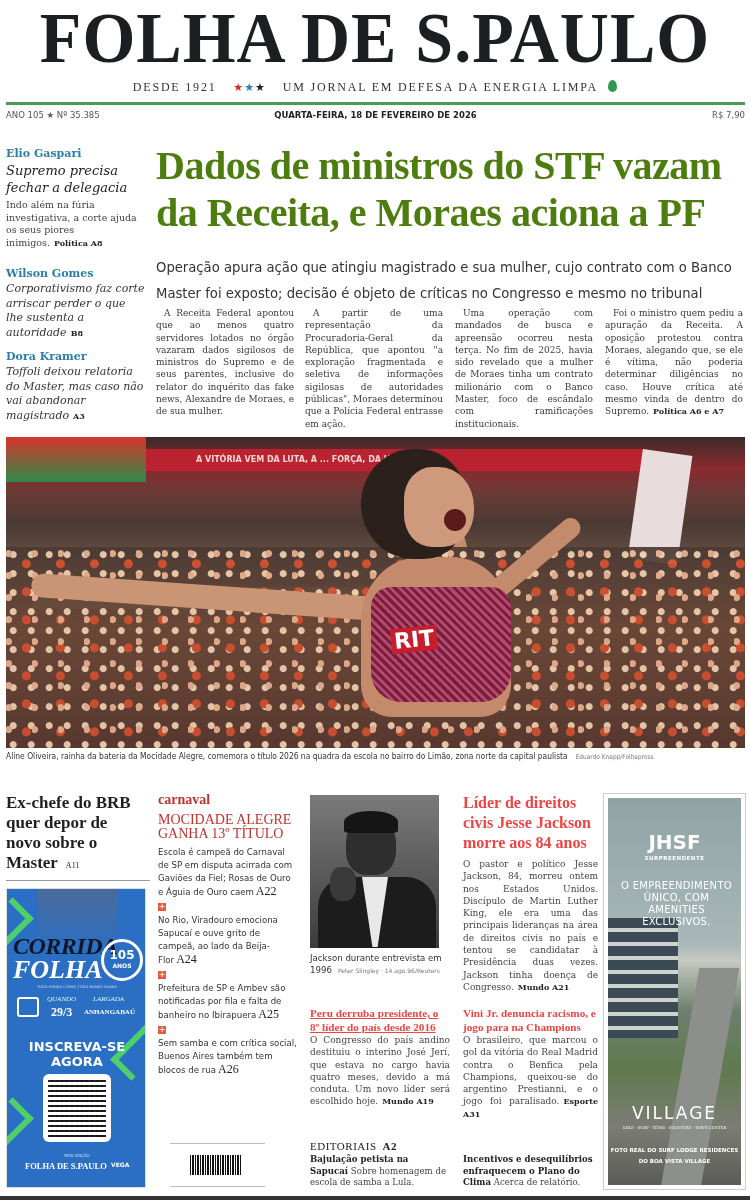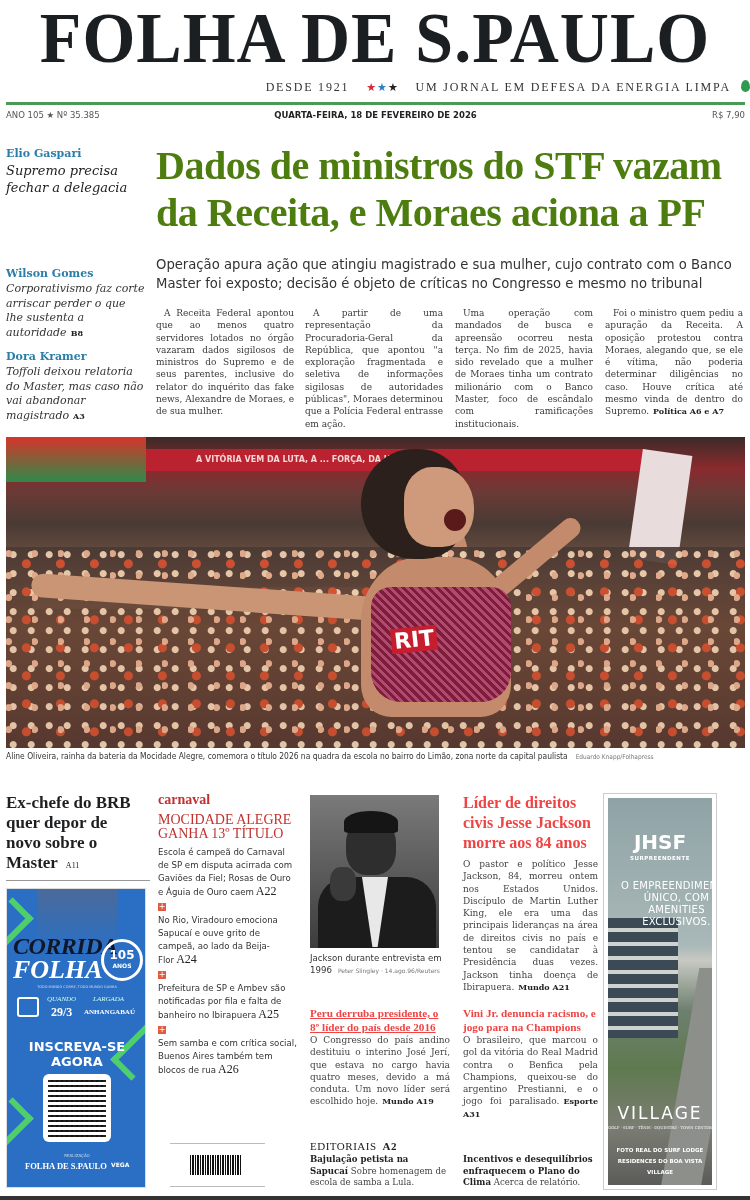--- a/index.html
+++ b/index.html
@@ -9,21 +9,21 @@
   .abs { position: absolute; }
 
   
   #masthead-title {
     left: 0; width: 750px; top: 2px; text-align: center;
     font-family: "Liberation Serif", serif; font-weight: bold;
     font-size: 68px; letter-spacing: 1px; color: #1b1f22; line-height: 72px;
     transform: scaleY(1.05);
   }
   #tagline-row {
-    left: 0; width: 750px; top: 80px; text-align: right;
+    left: 0; width: 750px; top: 80px; text-align: center;
     font-family: "Liberation Serif", serif; font-size: 12px; letter-spacing: 1.8px; color: #333;
   }
   #tagline-row .stars { margin: 0 12px; letter-spacing: 1px; font-size: 11px; }
   .star-red { color: #d12c3a; } .star-blue { color: #2b7fc3; } .star-dark { color: #222; }
   .leaf { display: inline-block; width: 9px; height: 12px; background: #2f9a4f; border-radius: 50% 50% 50% 50% / 60% 60% 40% 40%; vertical-align: -1px; margin-left: 6px; }
   #green-rule { left: 6px; width: 739px; top: 102px; height: 3px; background: #4b9a57; }
   #info-bar { left: 6px; width: 739px; top: 110px; height: 14px; font-family: "DejaVu Sans", sans-serif; font-size: 8.5px; color: #555; }
   #info-bar .left { position: absolute; left: 0; }
   #info-bar .center { position: absolute; left: 0; width: 100%; text-align: center; font-weight: bold; color: #222; }
   #info-bar .right { position: absolute; right: 0; }
@@ -31,21 +31,21 @@
   
   .columnist { left: 6px; width: 140px; }
   .columnist .name { font-family: "DejaVu Serif", serif; font-weight: bold; color: #2a7ea8; font-size: 11px; margin-bottom: 2px; }
   .columnist .title-it { font-family: "DejaVu Serif", serif; font-style: italic; color: #222; font-size: 13px; line-height: 17px; }
   .columnist .title-it.small { font-size: 11px; line-height: 14.5px; color: #333; }
   .columnist .blurb { font-size: 9.5px; line-height: 12.5px; color: #444; margin-top: 3px; }
   .ref { font-weight: bold; font-size: 8px; color: #222; margin-left: 4px; font-style: normal; }
 
   
   #main-headline { left: 156px; width: 590px; top: 142px; font-family: "Liberation Serif", serif; font-weight: bold; font-size: 40px; line-height: 47px; color: #4d7c0f; letter-spacing: -0.5px; }
-  #main-sub { left: 156px; width: 590px; top: 255px; font-family: "DejaVu Sans", sans-serif; font-size: 13.2px; line-height: 19px; color: #333; }
+  #main-sub { left: 156px; width: 590px; top: 255px; font-family: "DejaVu Sans", sans-serif; font-size: 13.2px; line-height: 26px; color: #333; }
   .body-col { top: 307px; width: 138px; font-family: "DejaVu Serif", serif; font-size: 9px; line-height: 12.3px; color: #3a3a3a; text-align: justify; hyphens: auto; }
   .body-col.indent { text-indent: 8px; }
 
   
   #photo { left: 6px; top: 437px; width: 739px; height: 311px; overflow: hidden;
     background:
       radial-gradient(ellipse 60px 80px at 420px 70px, #2a1e1a 0 60%, transparent 62%),
       radial-gradient(ellipse 45px 60px at 430px 120px, #c58c6e 0 70%, transparent 72%),
       radial-gradient(ellipse 80px 70px at 435px 230px, #7a2030 0 60%, transparent 62%),
       linear-gradient(100deg, transparent 0 4%, #c99575 4% 48%, transparent 48%) 0 150px / 100% 22px no-repeat,
@@ -135,21 +135,21 @@
   #barcode-rule2 { left: 170px; top: 1186px; width: 95px; height: 1px; background: #bbb; }
   #barcode { left: 190px; top: 1155px; width: 52px; height: 20px; background: repeating-linear-gradient(90deg, #111 0 1px, #fff 1px 2px, #111 2px 4px, #fff 4px 5px); }
 
   #editoriais { left: 310px; top: 1140px; width: 290px; }
   #editoriais .label { font-family: "DejaVu Sans", sans-serif; font-size: 11px; color: #222; letter-spacing: 0.5px; }
   #editoriais .label span { font-family: "Liberation Serif", serif; font-weight: bold; margin-left: 6px; }
   .ed { position: absolute; top: 14px; width: 136px; font-family: "DejaVu Serif", serif; font-size: 8.6px; line-height: 11.5px; color: #444; }
   .ed b { color: #222; }
 
   
-  #jhsf-ad { left: 603px; top: 793px; width: 114px; height: 397px; border: 1px solid #ccc; background: #fff; padding: 4px; }
+  #jhsf-ad { left: 603px; top: 793px; width: 143px; height: 397px; border: 1px solid #ccc; background: #fff; padding: 4px; }
   #jhsf-ad .inner { position: relative; width: 100%; height: 100%; overflow: hidden;
     background: linear-gradient(#8fa3a6 0%, #a9b8b8 38%, #c7c9c2 42%, #6d7f6e 55%, #5f7a4f 70%, #7b7d74 85%, #5b5c58 100%); }
   #jhsf-ad .logo { position: absolute; left: 0; width: 100%; top: 32px; text-align: center; font-family: "DejaVu Sans", sans-serif; font-weight: bold; font-size: 20px; color: #fff; }
   #jhsf-ad .sub { position: absolute; left: 0; width: 100%; top: 57px; text-align: center; font-family: "DejaVu Sans", sans-serif; font-size: 5.5px; font-weight: bold; color: #fff; letter-spacing: 0.5px; }
   #jhsf-ad .claim { position: absolute; left: 6px; width: 125px; top: 82px; text-align: center; font-family: "DejaVu Sans", sans-serif; font-size: 10px; line-height: 12px; color: #fff; letter-spacing: 0.3px; }
   #jhsf-ad .building { position: absolute; left: 0; top: 120px; width: 70px; height: 120px; background: repeating-linear-gradient(#3b4a55 0 10px, #cfd3d0 10px 14px); }
   #jhsf-ad .road { position: absolute; left: 72px; top: 170px; width: 40px; height: 220px; background: #8c8f8a; transform: skewX(-10deg); }
   #jhsf-ad .village { position: absolute; left: 0; width: 100%; top: 305px; text-align: center; font-family: "DejaVu Sans", sans-serif; font-size: 17px; color: #fff; letter-spacing: 2px; }
   #jhsf-ad .amen { position: absolute; left: 0; width: 100%; top: 327px; text-align: center; font-family: "DejaVu Serif", serif; font-size: 3.8px; color: #fff; }
   #jhsf-ad .foto { position: absolute; left: 0; width: 100%; top: 347px; text-align: center; font-family: "DejaVu Sans", sans-serif; font-size: 5.5px; line-height: 11px; font-weight: bold; color: #fff; }
@@ -169,20 +169,21 @@
 <div class="abs" id="green-rule"></div>
 <div class="abs" id="info-bar">
   <span class="left">ANO 105 ★ Nº 35.385</span>
   <span class="center">QUARTA-FEIRA, 18 DE FEVEREIRO DE 2026</span>
   <span class="right">R$ 7,90</span>
 </div>
 
 <div class="abs columnist" style="top:147px">
   <div class="name">Elio Gaspari</div>
   <div class="title-it">Supremo precisa fechar a delegacia</div>
+  <div class="blurb"><span>Indo além na fúria investigativa, a corte ajuda os seus piores inimigos.</span><span class="ref">Política A8</span></div>
 </div>
 <div class="abs columnist" style="top:267px">
   <div class="name">Wilson Gomes</div>
   <div class="title-it small"><span>Corporativismo faz corte arriscar perder o que lhe sustenta a autoridade</span><span class="ref">B8</span></div>
 </div>
 <div class="abs columnist" style="top:350px">
   <div class="name">Dora Kramer</div>
   <div class="title-it small"><span>Toffoli deixou relatoria do Master, mas caso não vai abandonar magistrado</span><span class="ref">A3</span></div>
 </div>
 
@@ -249,21 +250,21 @@
   <div class="body"></div>
   <div class="shirt"></div>
   <div class="face"></div>
   <div class="hair"></div>
   <div class="hand"></div>
 </div>
 <div class="abs" id="jackson-cap"><span>Jackson durante entrevista em 1996</span><span class="credit">Peter Slingley · 14.ago.96/Reuters</span></div>
 
 <div class="abs" id="jesse">
   <div class="story-head">Líder de direitos civis Jesse Jackson morre aos 84 anos</div>
-  <div class="story-body"><span>O pastor e político Jesse Jackson, 84, morreu ontem nos Estados Unidos. Discípulo de Martin Luther King, ele era uma das principais lideranças na área de direitos civis no país e tentou se candidatar à Presidência duas vezes. Jackson tinha doença de Ibirapuera.</span><span class="ref">Mundo A21</span></div>
+  <div class="story-body"><span>O pastor e político Jesse Jackson, 84, morreu ontem nos Estados Unidos. Discípulo de Martin Luther King, ele era uma das principais lideranças na área de direitos civis no país e tentou se candidatar à Presidência duas vezes. Jackson tinha doença de Congresso.</span><span class="ref">Mundo A21</span></div>
 </div>
 
 <div class="abs" id="peru">
   <div class="story-head">Peru derruba presidente, o 8º líder do país desde 2016</div>
   <div class="story-body"><span>O Congresso do país andino destituiu o interino José Jerí, que estava no cargo havia quatro meses, devido a má conduta. Um novo líder será escolhido hoje.</span><span class="ref">Mundo A19</span></div>
 </div>
 
 <div class="abs" id="vini">
   <div class="story-head">Vini Jr. denuncia racismo, e jogo para na Champions</div>
   <div class="story-body"><span>O brasileiro, que marcou o gol da vitória do Real Madrid contra o Benfica pela Champions, queixou-se do argentino Prestianni, e o jogo foi paralisado.</span><span class="ref">Esporte A31</span></div>

